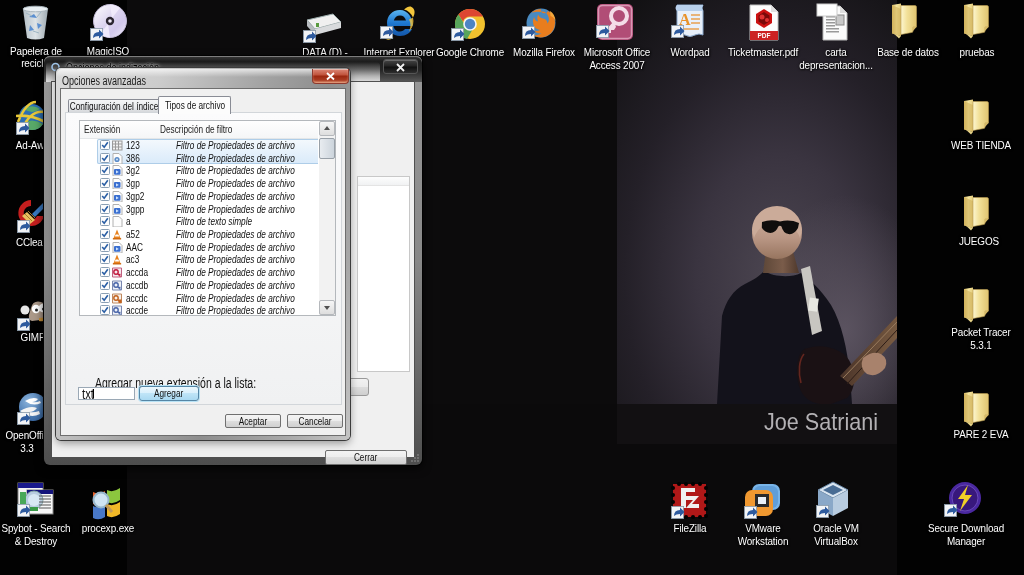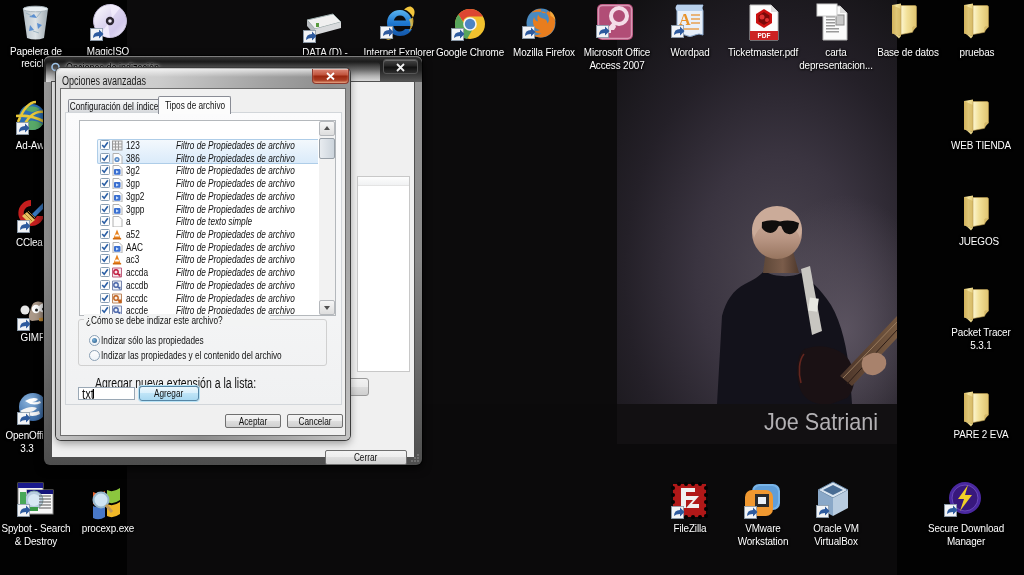--- a/index.html
+++ b/index.html
@@ -626,20 +626,24 @@
       </svg></div>
   <div id="dlg-client">
     <div id="tab1" class="tab">
         <span class="t">Configuración del índice</span>
       </div>
     <div id="tab2" class="tab">
         <span class="t">Tipos de archivo</span>
       </div>
     <div id="pane">
       <div id="list">
+        <div id="lhead">
+            <span class="c1"><span class="tl">Extensión</span></span>
+            <span class="c2"><span class="tl">Descripción de filtro</span></span>
+          </div>
         <div id="lbody">
             <div class="row sel" style="top:0px">
               <svg class="cb" width="10" height="10" viewBox="0 0 10 10">
                 <rect x="0.5" y="0.5" width="9" height="9" rx="1" fill="#fdfdfd" stroke="#8ba0b4"></rect>
                 <path d="M2.2 5 L4.2 7.2 L7.8 2.2" stroke="#2b5fa5" stroke-width="1.6" fill="none"></path>
               </svg>
               <svg class="ic" viewBox="0 0 11 11">
                 <rect x="0.5" y="1" width="9.5" height="9" fill="#f2f2f2" stroke="#9a9a9a"></rect>
                 <path d="M0.5 4 h9.5 M0.5 7 h9.5 M3.5 1 v9 M6.5 1 v9" stroke="#9a9a9a" fill="none"></path>
               </svg>
@@ -817,27 +821,20 @@
           </div>
         <div id="sbar">
           <div class="sbtn" style="top:0">
               <span class="arr" style="top:4px;border-bottom:4px solid #505050"></span>
             </div>
           <div id="sthumb"></div>
           <div class="sbtn" style="bottom:0">
               <span class="arr" style="top:5px;border-top:4px solid #505050"></span>
             </div>
         </div>
-      </div>
-      <div id="grp">
-        <span class="cap"><span class="tl">¿Cómo se debe indizar este archivo?</span></span>
-        <span class="radio on" style="left:10px;top:15px"></span>
-        <span class="rlab" style="left:22px;top:14px"><span class="tl">Indizar sólo las propiedades</span></span>
-        <span class="radio" style="left:10px;top:30px"></span>
-        <span class="rlab" style="left:22px;top:29px"><span class="tl">Indizar las propiedades y el contenido del archivo</span></span>
       </div>
       <div id="addlab"><span class="tl">Agregar nueva extensión a la lista:</span></div>
       <div id="txtbox"><span class="tl">txt</span></div>
       <div id="agregar"><span class="t">Agregar</span></div>
     </div>
     <div class="dbtn" style="left:164px"><span class="t">Aceptar</span></div>
     <div class="dbtn" style="left:226px"><span class="t">Cancelar</span></div>
   </div>
 </div>
 

